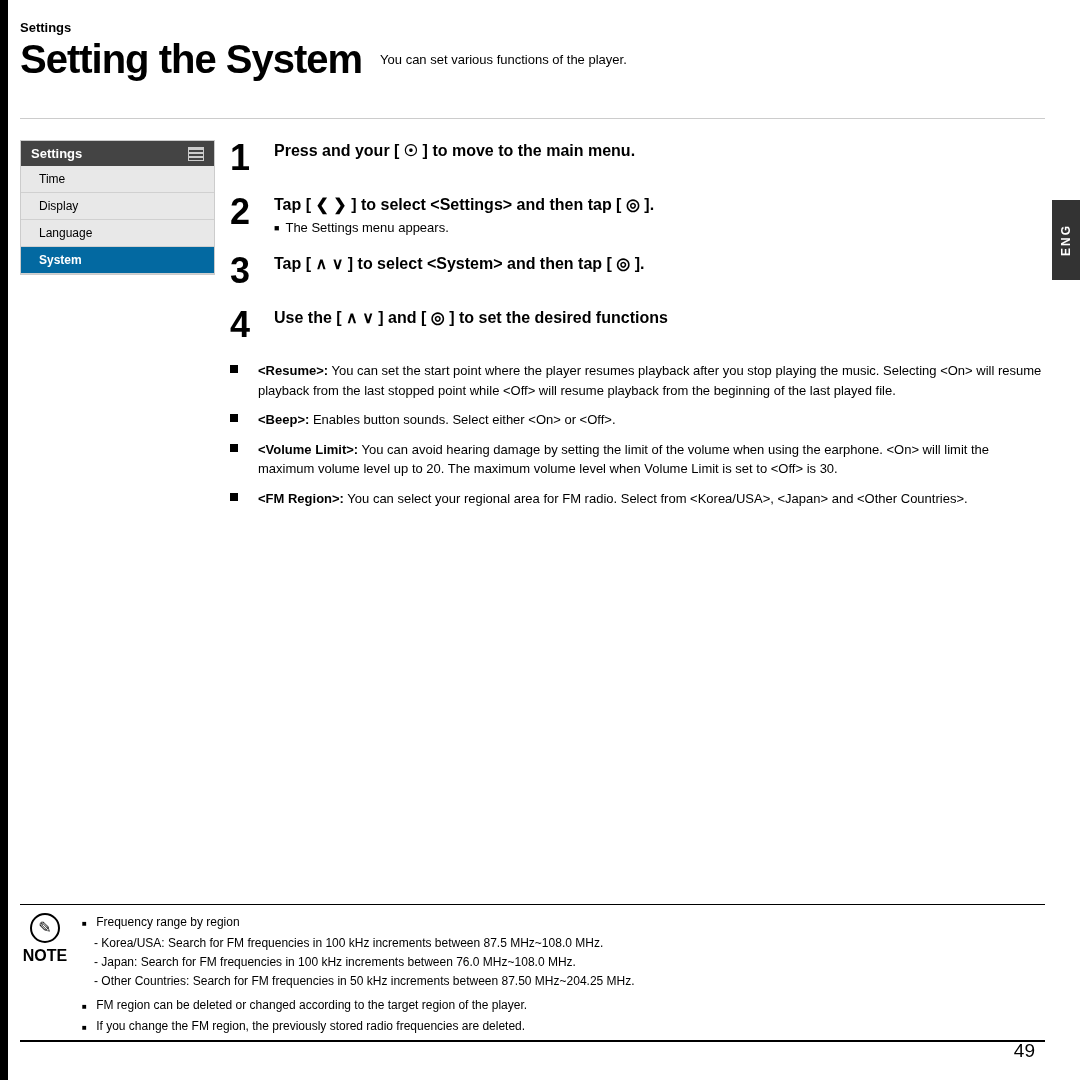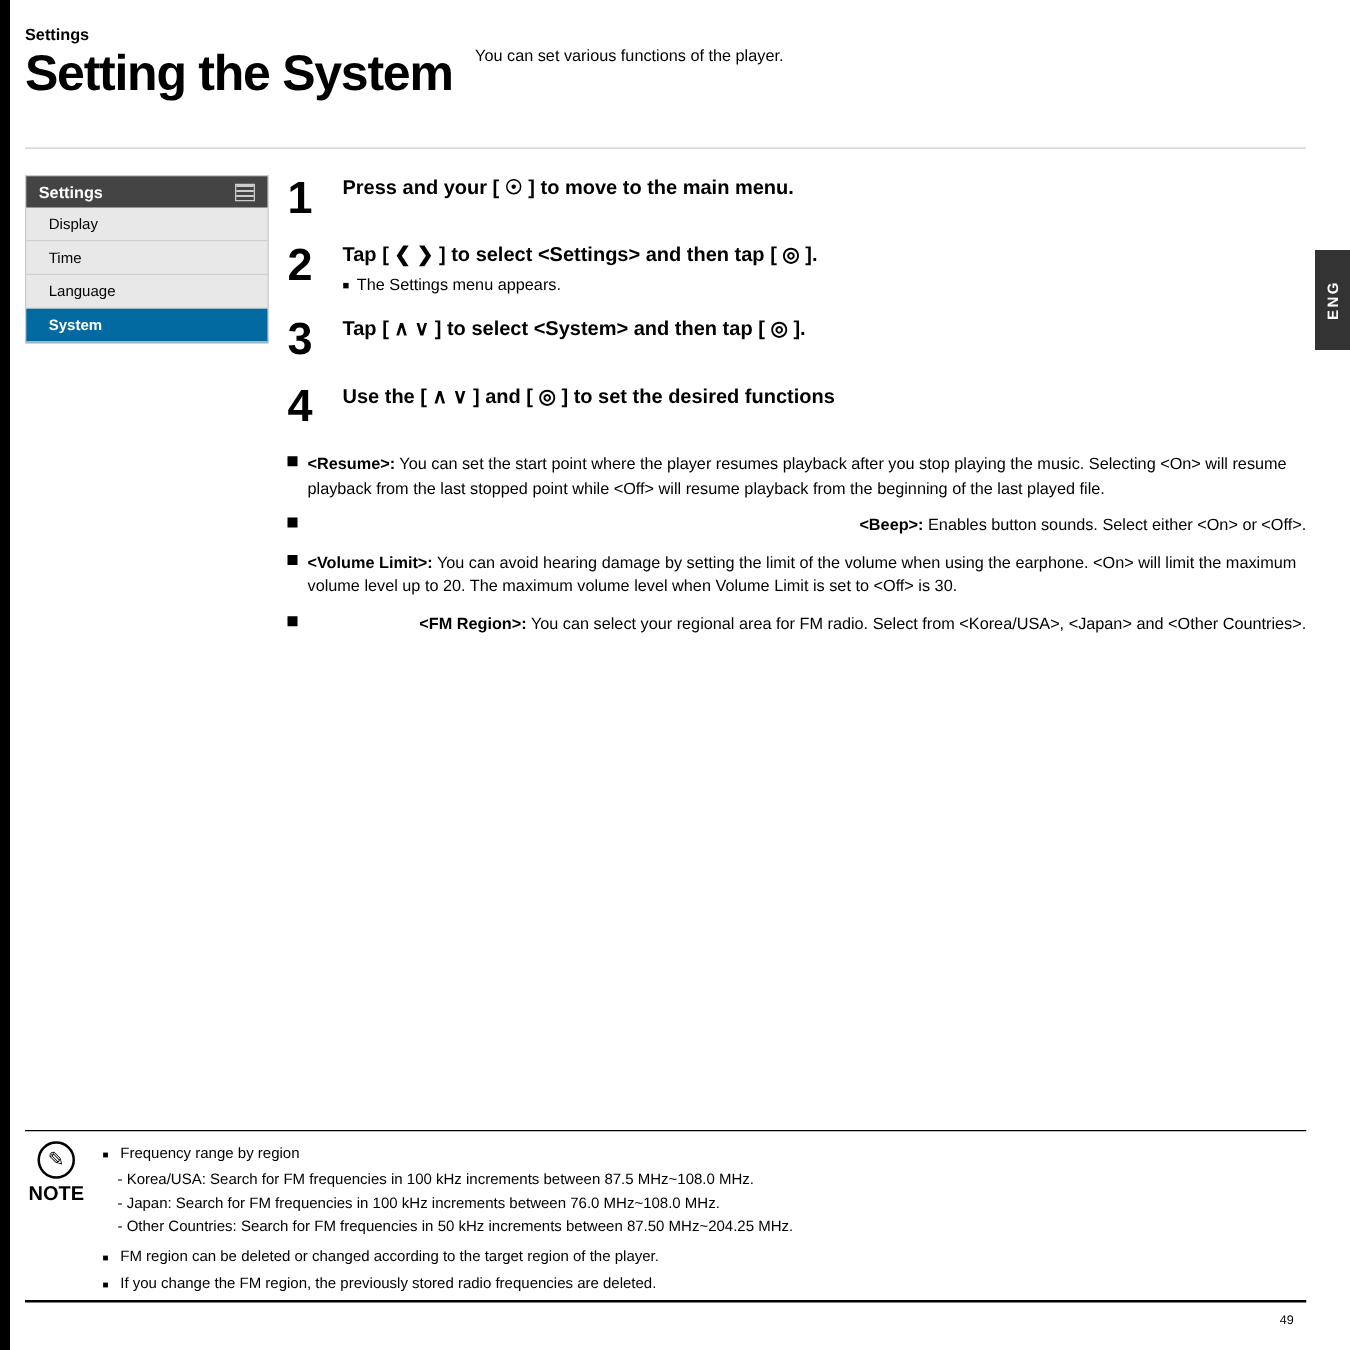--- a/index.html
+++ b/index.html
@@ -44,21 +44,21 @@
       text-orientation: mixed;
       transform: rotate(180deg);
       letter-spacing: 2px;
     }
 
     
     .page-number {
       position: absolute;
       bottom: 18px;
       right: 45px;
-      font-size: 10px;
+      font-size: 19px;
       color: #000;
     }
 
     
     .bottom-line {
       position: absolute;
       bottom: 38px;
       left: 20px;
       right: 35px;
       height: 2px;
@@ -83,21 +83,21 @@
       right: 35px;
     }
     .header-settings-label {
       font-size: 13px;
       font-weight: bold;
       color: #000;
       margin-bottom: 2px;
     }
     .header-title-row {
       display: flex;
-      align-items: flex-start;
+      align-items: center;
       gap: 18px;
     }
     .header-title {
       font-size: 40px;
       font-weight: bold;
       color: #000;
       letter-spacing: -1px;
     }
     .header-subtitle {
       font-size: 13px;
@@ -203,25 +203,24 @@
     }
 
     
     .bullet-list {
       margin-top: 14px;
       padding-left: 0;
     }
     .bullet-item {
       display: flex;
       align-items: flex-start;
-      gap: 8px;
+      gap: 20px;
       margin-bottom: 10px;
       font-size: 13px;
       line-height: 1.5;
-      justify-content: space-between;
     }
     .bullet-square {
       width: 8px;
       height: 8px;
       background: #000;
       flex-shrink: 0;
       margin-top: 4px;
     }
 
     
@@ -303,24 +302,24 @@
 <div class="top-content-line"></div>
 
 <div class="main-content">
 
   <div class="menu-panel">
     <div class="menu-panel-header">
       <span>Settings</span>
       <span class="menu-icon"></span>
     </div>
     <div class="menu-item">
+      <span>Time</span>
+    </div>
+    <div class="menu-item">
       <span>Display</span>
-    </div>
-    <div class="menu-item">
-      <span>Time</span>
     </div>
     <div class="menu-item">
       <span>Language</span>
     </div>
     <div class="menu-item active">
       <span>System</span>
     </div>
   </div>
 
   <div class="steps-area">

